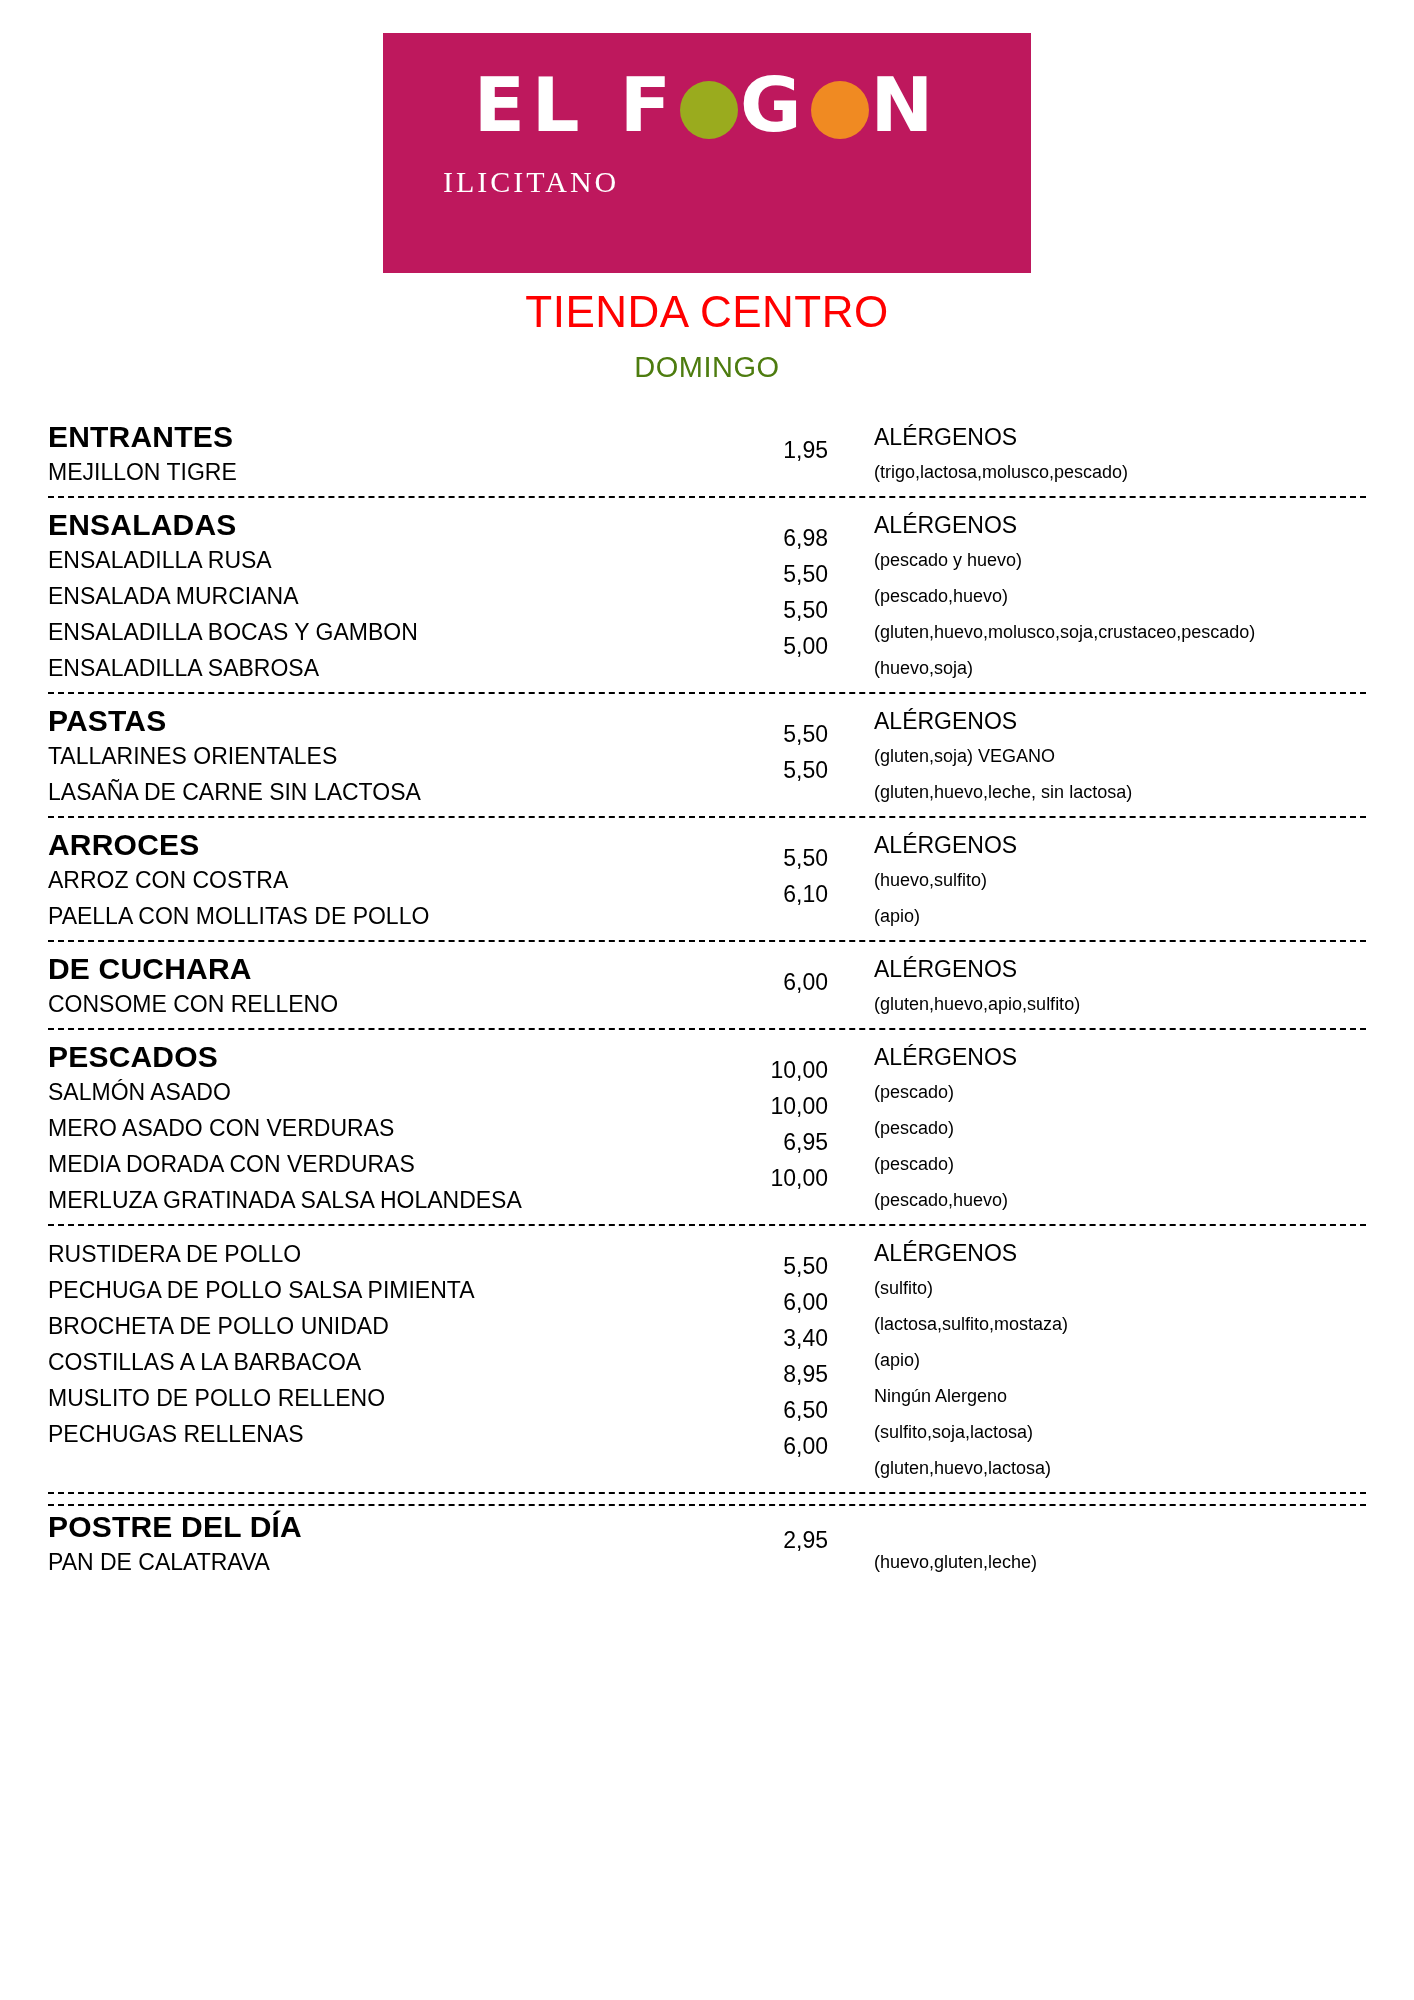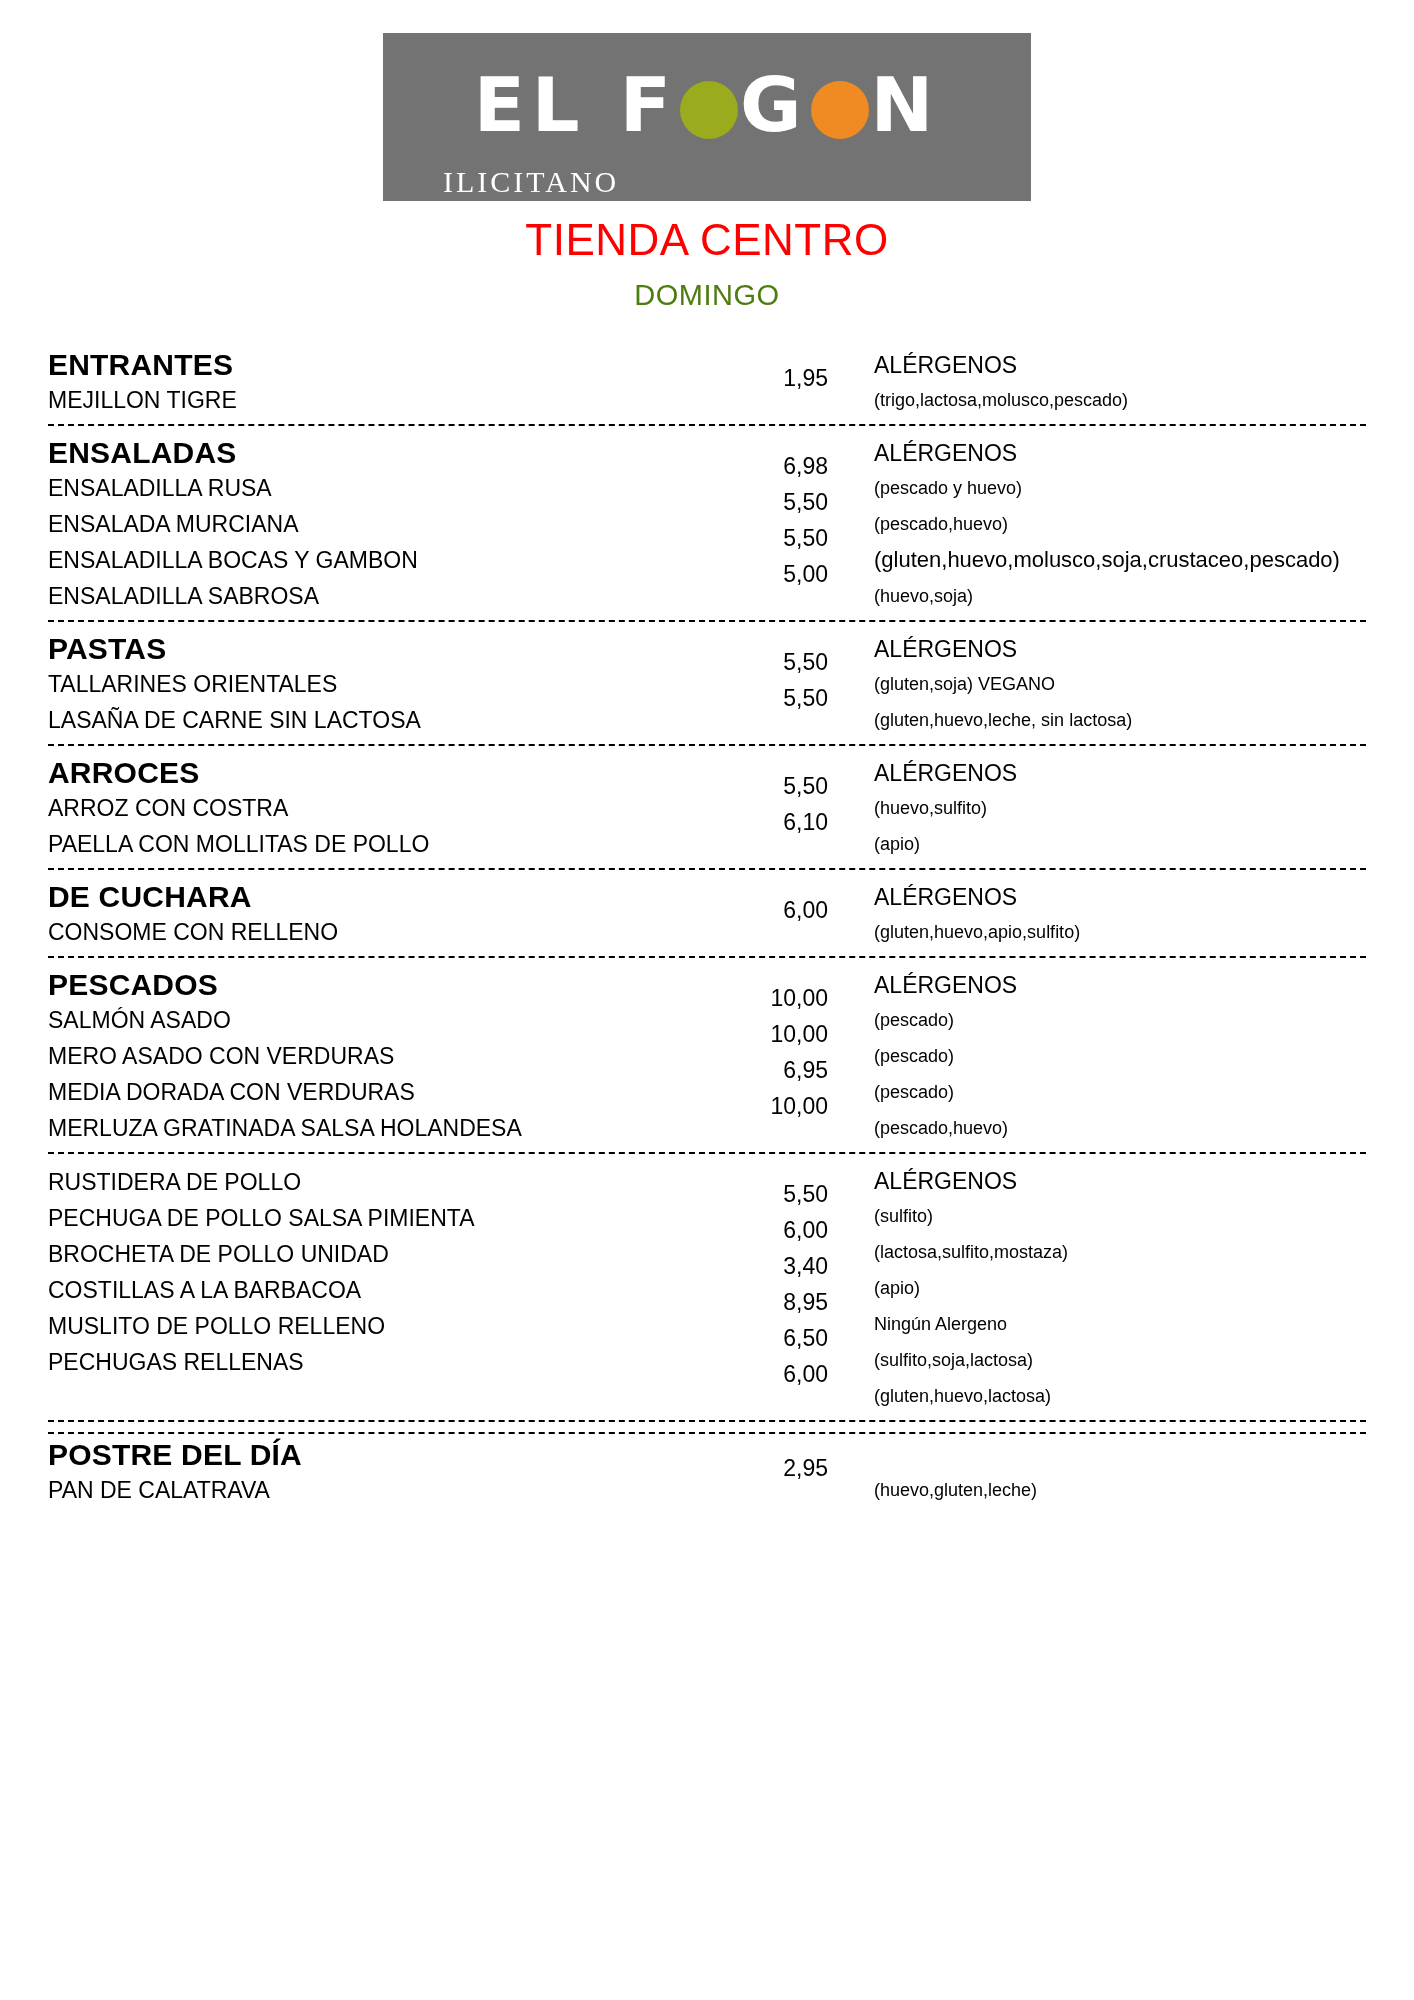--- a/index.html
+++ b/index.html
@@ -25,22 +25,22 @@
 
   
   .logo-wrap {
     width: 100%;
     display: flex;
     justify-content: center;
     padding-top: 33px;
   }
   .logo {
     width: 648px;
-    height: 168px;
-    background: #737373;
+    height: 240px;
+    background: #be185d;
     position: relative;
     display: block;
   }
   .logo-main {
     position: absolute;
     left: 0;
     top: 30px;
     width: 100%;
     text-align: center;
     font-family: "DejaVu Sans", sans-serif;
@@ -134,21 +134,21 @@
   .item-price {
     font-size: 23px;
     line-height: 36px;
   }
   .item-allerg {
     font-size: 18px;
     line-height: 36px;
     white-space: nowrap;
   }
   .item-allerg.small {
-    font-size: 22px;
+    font-size: 18px;
   }
   
   .prices-offset { padding-top: 12px; }
 
   .divider {
     border: none;
     border-top: 2px dashed #000;
     margin: 6px 0 10px 0;
     height: 0;
     width: 100%;

